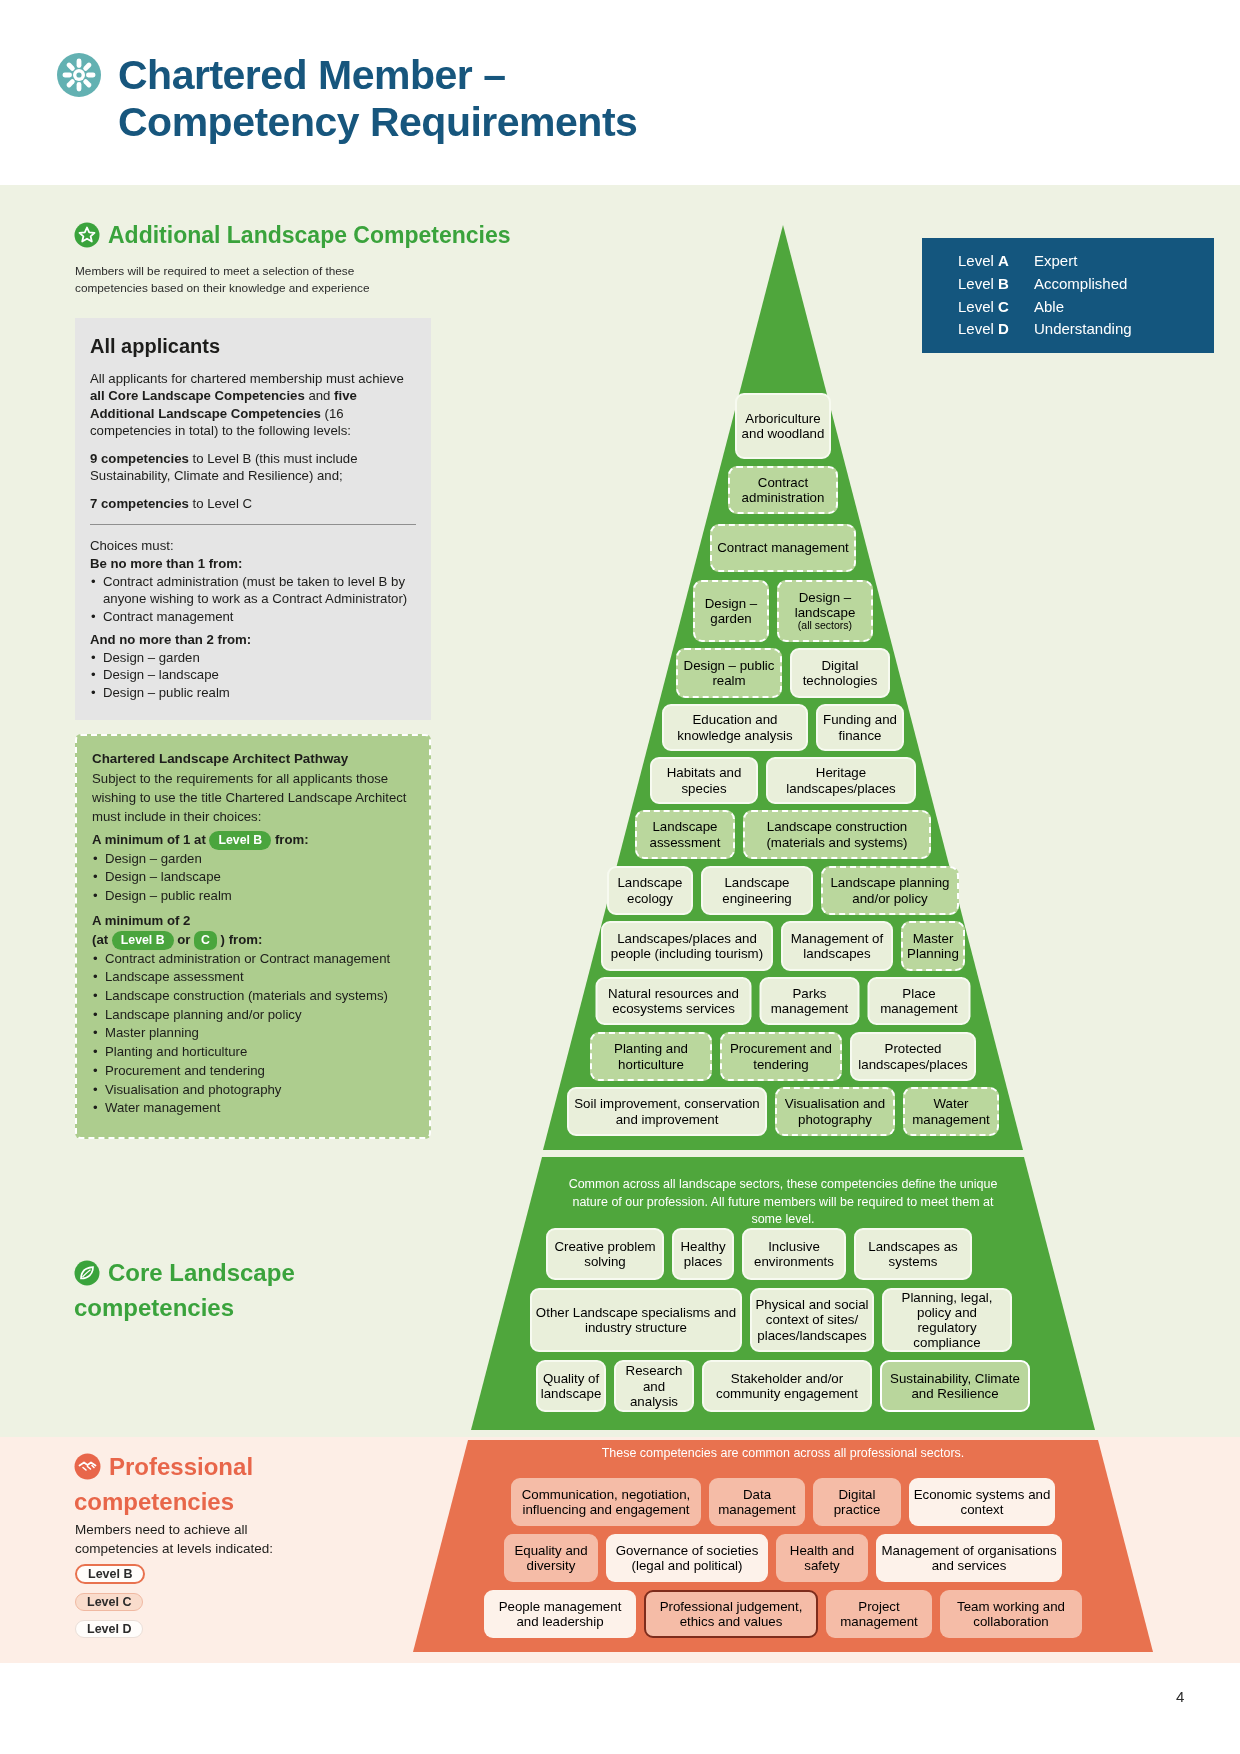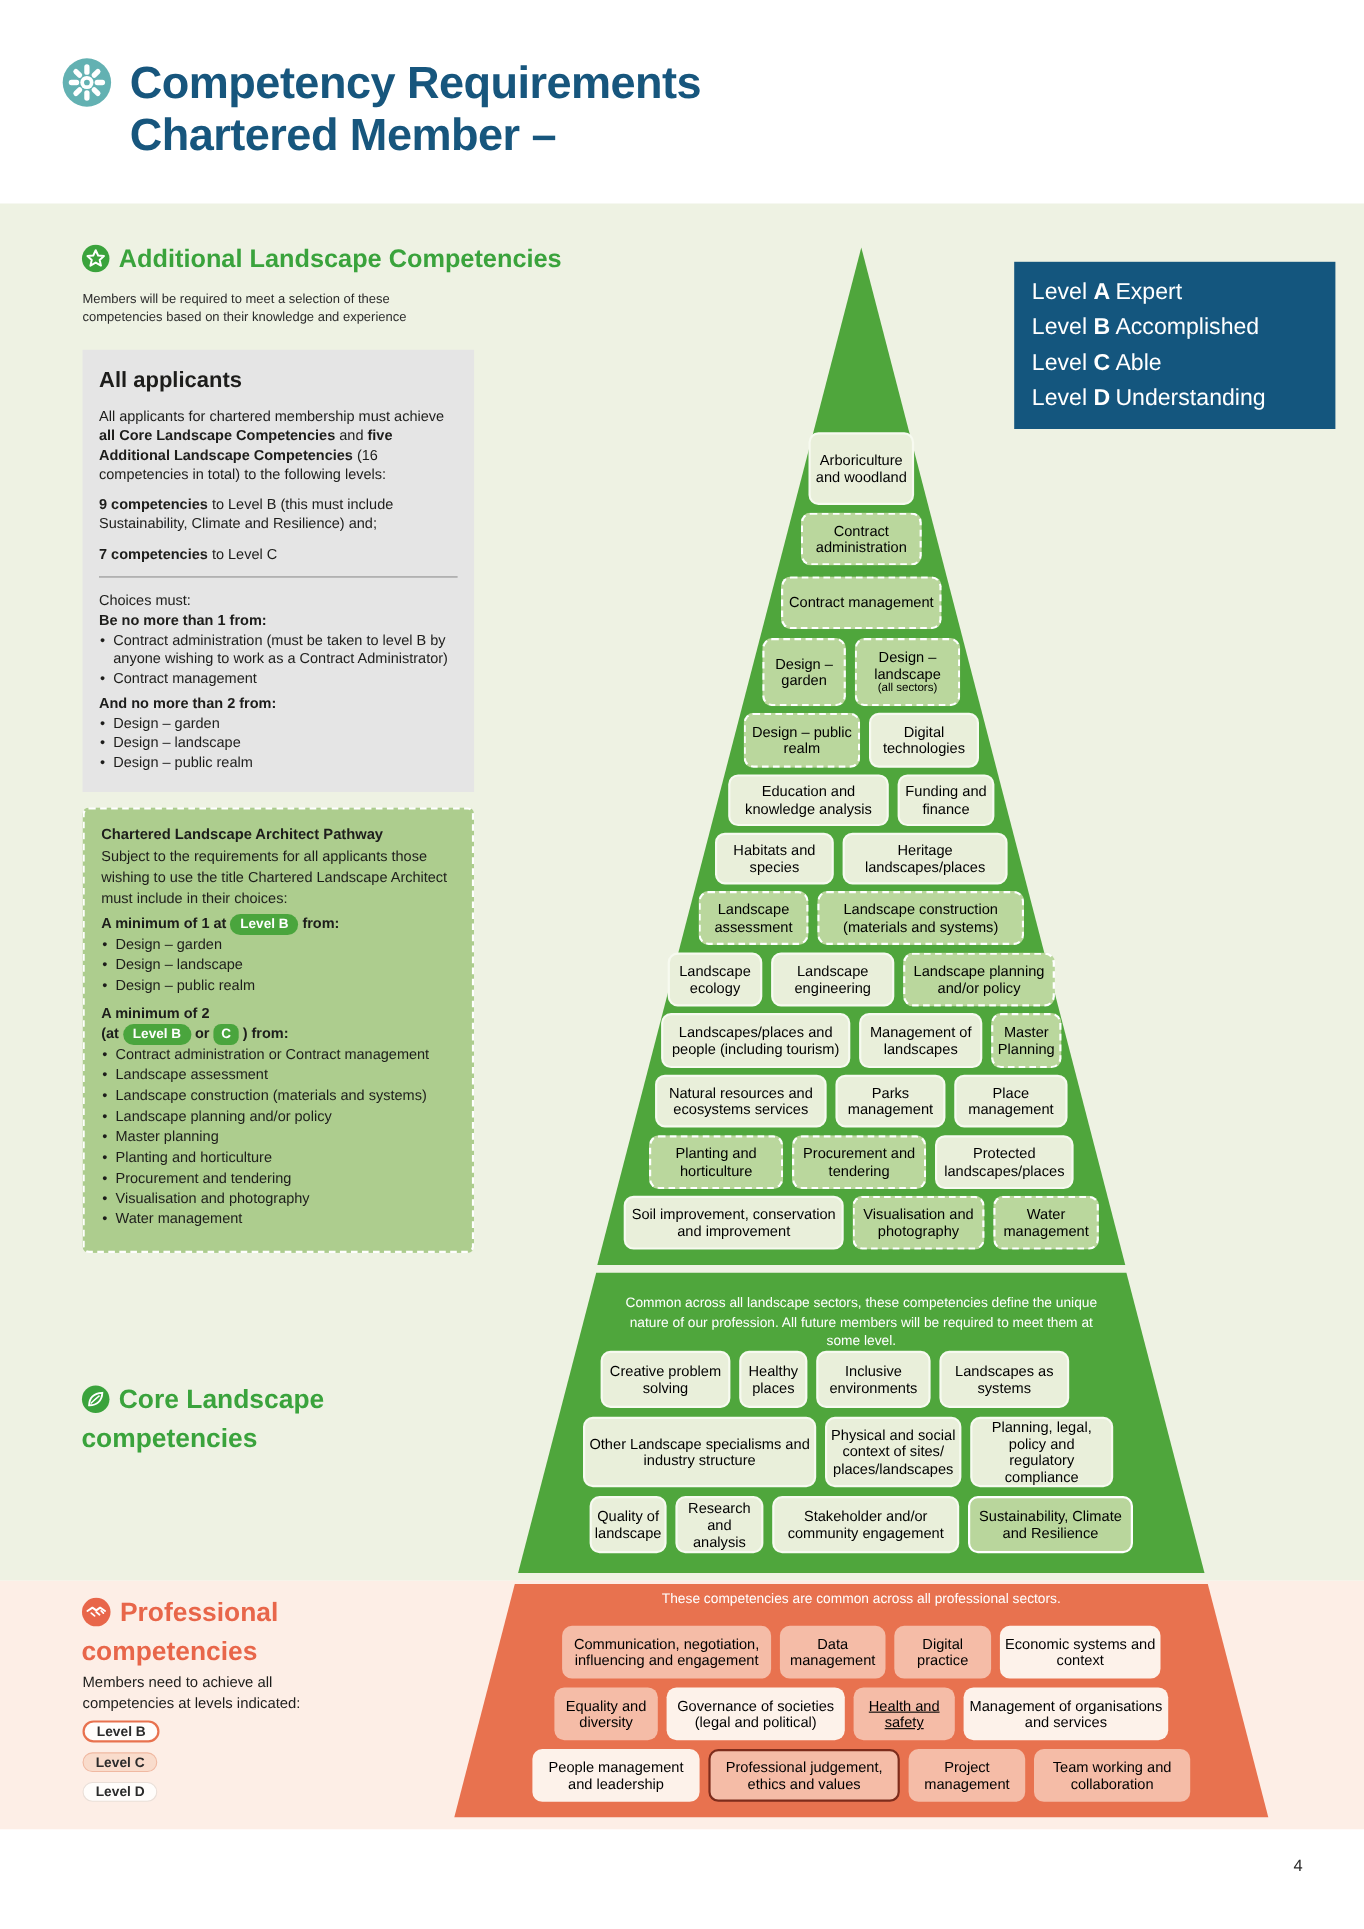--- a/index.html
+++ b/index.html
@@ -38,21 +38,21 @@
   ul.blist li::before{content:"\2022";position:absolute;left:1px;}
   .bold-line{font-weight:700;}
 
   .pill{display:inline-block;background:#4aa53d;color:#fff;border-radius:10px;padding:0 9px;
         font-weight:700;font-size:12.3px;line-height:19px;}
   .pill.sm{padding:0 7px;border-radius:7px;}
 
   
   #legend{position:absolute;left:922px;top:238px;width:292px;background:#14567e;color:#fff;
           box-sizing:border-box;padding:12px 16px;}
-  .leg-row{display:flex;font-size:21px;line-height:1.52;}
+  .leg-row{display:flex;font-size:15px;line-height:1.52;margin-left:20px;}
   .leg-row .lab{width:76px;}
 
   
   .prow{position:absolute;display:flex;gap:8px;align-items:stretch;transform:translateX(-50%);}
   .pbox{box-sizing:border-box;border-radius:9px;display:flex;flex-direction:column;justify-content:center;
         text-align:center;font-size:13.3px;line-height:1.13;padding:3px 2px;color:#000000;}
   .pbox .sub{font-size:10.5px;line-height:1.1;}
   .style-solid,.style-core{background:#e9efda;border:2px solid #f7faf0;}
   .style-dashed{background:#bad79d;border:2px dashed #fff;}
   .style-core-hl{background:#b9d69c;border:2px solid #fff;}
@@ -102,22 +102,22 @@
             <rect x="20.6" y="6.5" width="4.8" height="9.5" rx="2.4" transform="rotate(180 23 23)"></rect>
             <rect x="20.6" y="6.5" width="4.8" height="9.5" rx="2.4" transform="rotate(225 23 23)"></rect>
             <rect x="20.6" y="6.5" width="4.8" height="9.5" rx="2.4" transform="rotate(270 23 23)"></rect>
             <rect x="20.6" y="6.5" width="4.8" height="9.5" rx="2.4" transform="rotate(315 23 23)"></rect>
           </g>
         </g>
         <circle cx="23" cy="23" r="2.6" fill="#63b1b2"></circle>
       </svg>
     </span>
     <h1>
+      <div>Chartered Member –</div>
       <div>Competency Requirements</div>
-      <div>Chartered Member –</div>
     </h1>
   </header>
 
   <div class="sec-heading" id="add-heading">
     <span class="hicon">
       <svg width="26" height="26" viewBox="0 0 26 26">
         <circle cx="13" cy="13" r="12.5" fill="#3aa33c"></circle>
         <polygon fill="none" stroke="#fff" stroke-width="1.8" stroke-linejoin="round" points="13,5.5 15.2,10.3 20.5,10.8 16.6,14.3 17.8,19.5 13,16.7 8.2,19.5 9.4,14.3 5.5,10.8 10.8,10.3"></polygon>
       </svg>
     </span><span>Additional Landscape Competencies</span>
@@ -360,21 +360,21 @@
           <div>Economic systems and context</div>
         </div>
       </div>
       <div class="prow" style="top: 1534px; height: 48px; left: 783px;">
         <div class="pbox style-peach" style="width: 94px;">
           <div>Equality and diversity</div>
         </div>
         <div class="pbox style-cream" style="width: 162px;">
           <div>Governance of societies (legal and political)</div>
         </div>
-        <div class="pbox style-peach" style="width: 92px; text-decoration: underline;">
+        <div class="pbox style-peach" style="width: 92px;">
           <div>Health and safety</div>
         </div>
         <div class="pbox style-cream" style="width: 186px;">
           <div>Management of organisations and services</div>
         </div>
       </div>
       <div class="prow" style="top: 1590px; height: 48px; left: 783px;">
         <div class="pbox style-cream" style="width: 152px;">
           <div>People management and leadership</div>
         </div>

